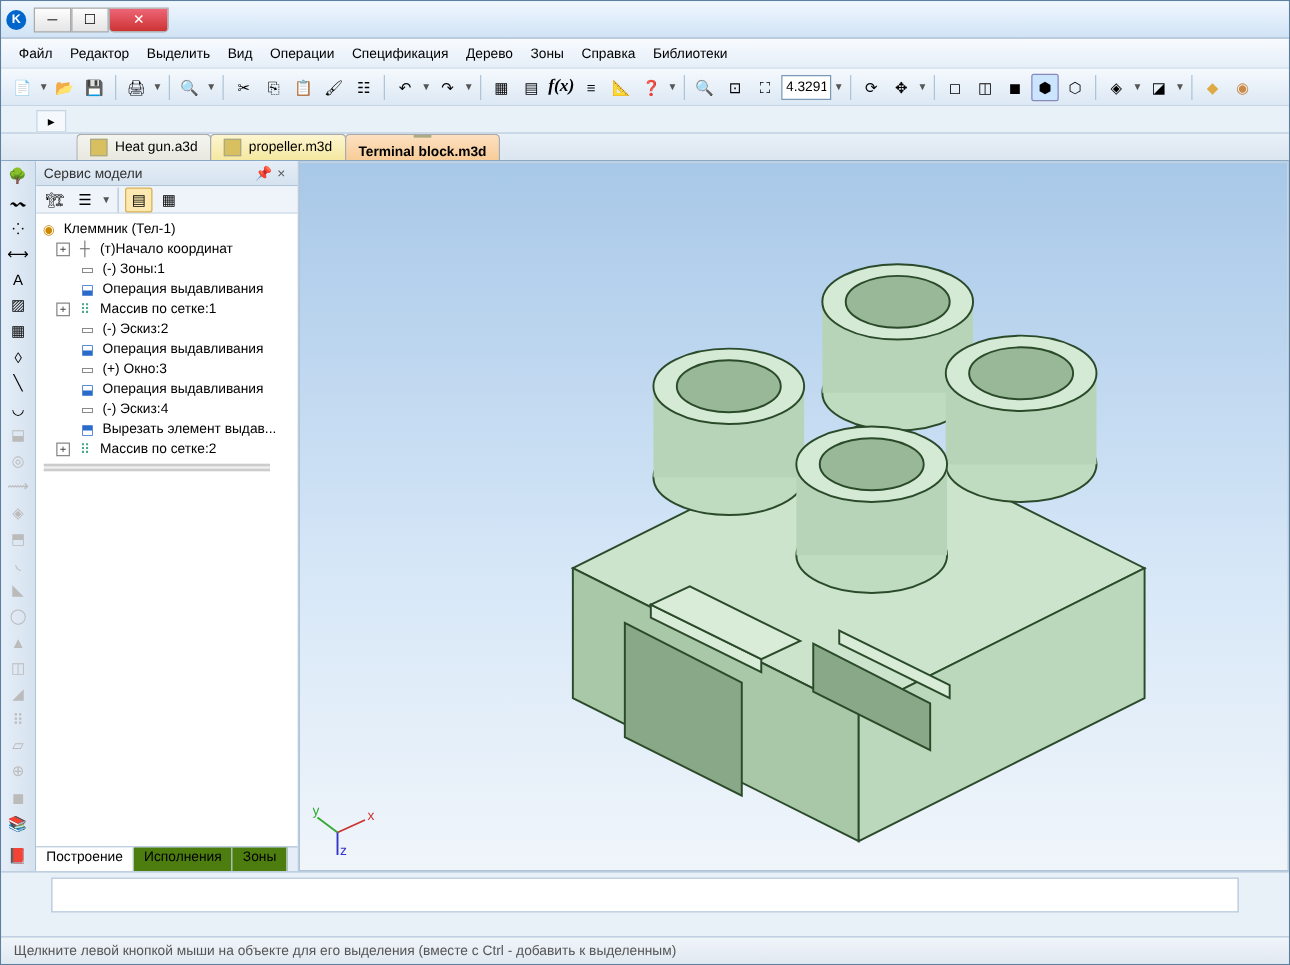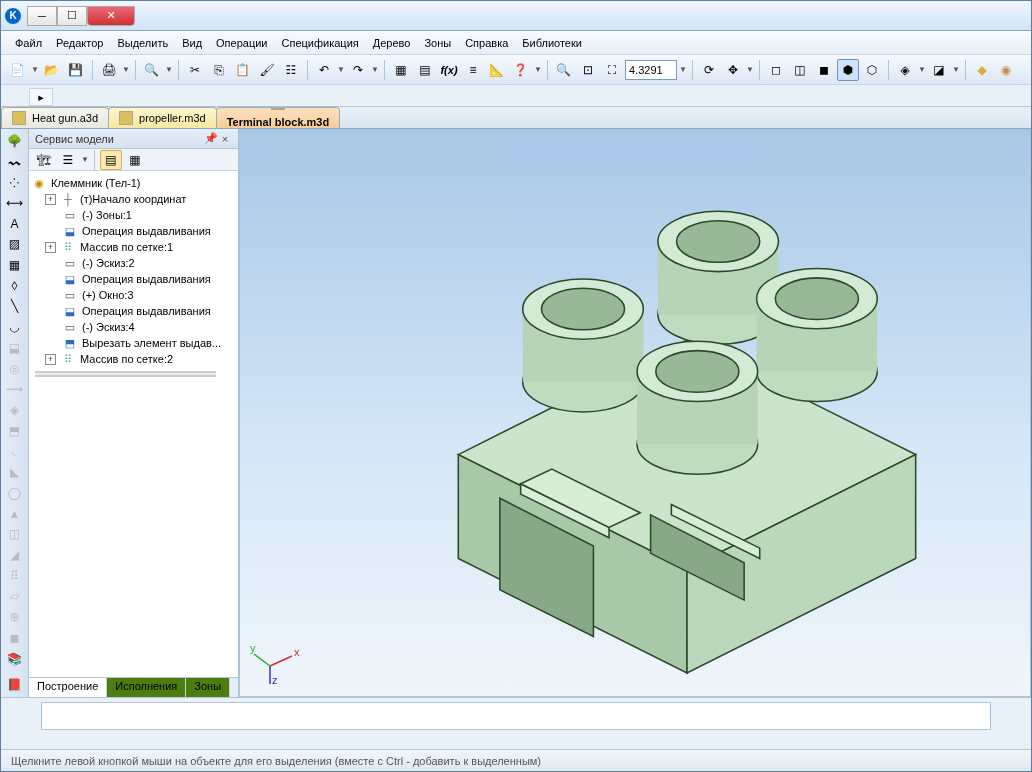--- a/index.html
+++ b/index.html
@@ -9,24 +9,24 @@
 .titlebar .app-icon { width: 16px; height: 16px; background: #0066cc; border-radius: 50%; display:flex;align-items:center;justify-content:center;color:#fff;font-weight:bold;font-size:10px; margin-right: 6px; }
 .titlebar .title { flex: 1; color: #333; }
 .win-btns { display: flex; gap: 0; }
 .win-btn { width: 30px; height: 20px; border: 1px solid #aaa; background: linear-gradient(#fdfdfd,#e5e5e5); display:flex;align-items:center;justify-content:center; }
 .win-btn.close { background: linear-gradient(#e67,#c33); color:#fff; width: 48px; border-radius: 0 0 4px 4px;}
 .menubar { height: 24px; background: linear-gradient(#f8fbff,#e5eef8); display: flex; align-items: center; padding: 0 8px; gap: 2px; border-bottom: 1px solid #c4d4e4; }
 .menu-item { padding: 3px 6px; border-radius: 2px; }
 .toolbar { height: 30px; background: linear-gradient(#f5f9fd,#dce8f4); display: flex; align-items: center; padding: 0 6px; gap: 2px; border-bottom: 1px solid #c4d4e4; }
 .tb-btn { width: 22px; height: 22px; border: 1px solid transparent; display:flex;align-items:center;justify-content:center; border-radius: 2px; font-size: 12px; }
 .tb-sep { width: 1px; height: 20px; background: #b0c4d8; margin: 0 3px; }
-.tb-input { width: 52px; height: 20px; border: 1px solid #7a9ab8; background: #fff; padding: 0 3px; font-size: 11px; }
+.tb-input { width: 40px; height: 20px; border: 1px solid #7a9ab8; background: #fff; padding: 0 3px; font-size: 11px; }
 .tabstrip-outer { height: 22px; background: #e8f0f8; border-bottom: 1px solid #b0c4d8; display:flex; align-items:flex-end; }
 .tb-dd { width:8px; font-size:8px; color:#555; }
-.doc-tabs { height: 22px; background: linear-gradient(#e8f0f8,#dce6f0); display: flex; align-items: stretch; border-bottom: 1px solid #8ba8c4; }
+.doc-tabs { height: 22px; background: linear-gradient(#e8f0f8,#dce6f0); display: flex; align-items: stretch; padding-left: 60px; border-bottom: 1px solid #8ba8c4; }
 .doc-tab { display: flex; align-items: center; padding: 0 10px; border: 1px solid #aaa; border-bottom: none; margin-right: -1px; background: linear-gradient(#f5f5f0,#e8e8e0); gap: 6px; border-radius: 4px 4px 0 0; }
 .doc-tab.yellow { background: linear-gradient(#fdf5d0,#f5e8a0); justify-content: flex-end; }
 .doc-tab.active { background: linear-gradient(#fce0c0,#f8cc98); font-weight: bold; flex-direction: column; }
 .doc-tab .ic { width: 14px; height: 14px; background: #d8c060; border: 1px solid #aa8; }
 .doc-tab .close-x { color: #666; font-weight: bold; }
 .main-area { flex: 1; display: flex; min-height: 0; }
 .left-toolbar { width: 28px; background: linear-gradient(90deg,#e5eef8,#d5e2ef); border-right: 1px solid #b0c4d8; display: flex; flex-direction: column; align-items: center; padding: 2px 0; gap: 1px; }
 .lt-btn { width: 22px; height: 20px; display:flex;align-items:center;justify-content:center; font-size: 12px; border: 1px solid transparent; border-radius:2px; }
 .tree-panel { width: 210px; background: #f0f5fa; border-right: 1px solid #b0c4d8; display: flex; flex-direction: column; }
 .tree-header { height: 20px; background: linear-gradient(#e5eef8,#d5e2ef); border-bottom: 1px solid #b0c4d8; display: flex; align-items: center; padding: 0 6px; }
@@ -93,21 +93,21 @@
     <div class="tb-btn">🖌</div>
     <div class="tb-btn">☷</div>
     <div class="tb-sep"></div>
     <div class="tb-btn">↶</div>
       <span class="tb-dd">▼</span>
     <div class="tb-btn">↷</div>
       <span class="tb-dd">▼</span>
     <div class="tb-sep"></div>
     <div class="tb-btn">▦</div>
     <div class="tb-btn">▤</div>
-    <div class="tb-btn" style="font-size:11px;font-style:italic;font-weight:bold;">f(x)</div>
+    <div class="tb-btn" style="font-size:14px;font-style:italic;font-weight:bold;font-family:Liberation Serif, serif;">f(x)</div>
     <div class="tb-btn">≡</div>
     <div class="tb-btn">📐</div>
     <div class="tb-btn">❓</div>
       <span class="tb-dd">▼</span>
     <div class="tb-sep"></div>
     <div class="tb-btn">🔍</div>
     <div class="tb-btn">⊡</div>
     <div class="tb-btn">⛶</div>
     <input class="tb-input" value="4.3291" style="">
     <span class="tb-dd">▼</span>

